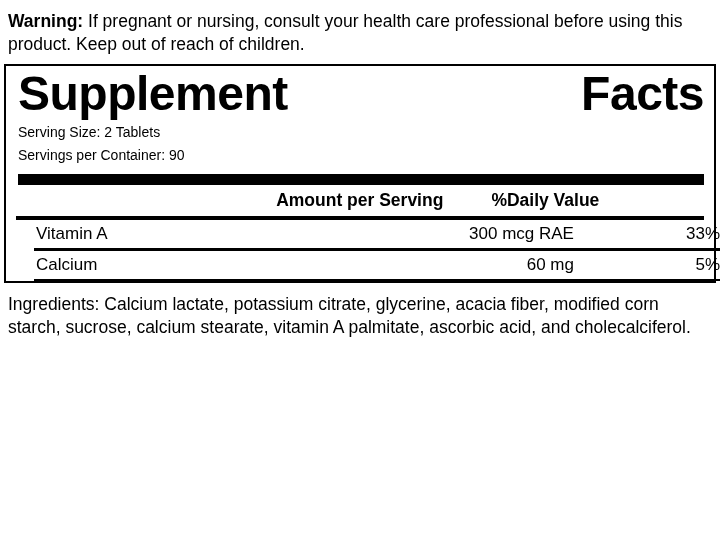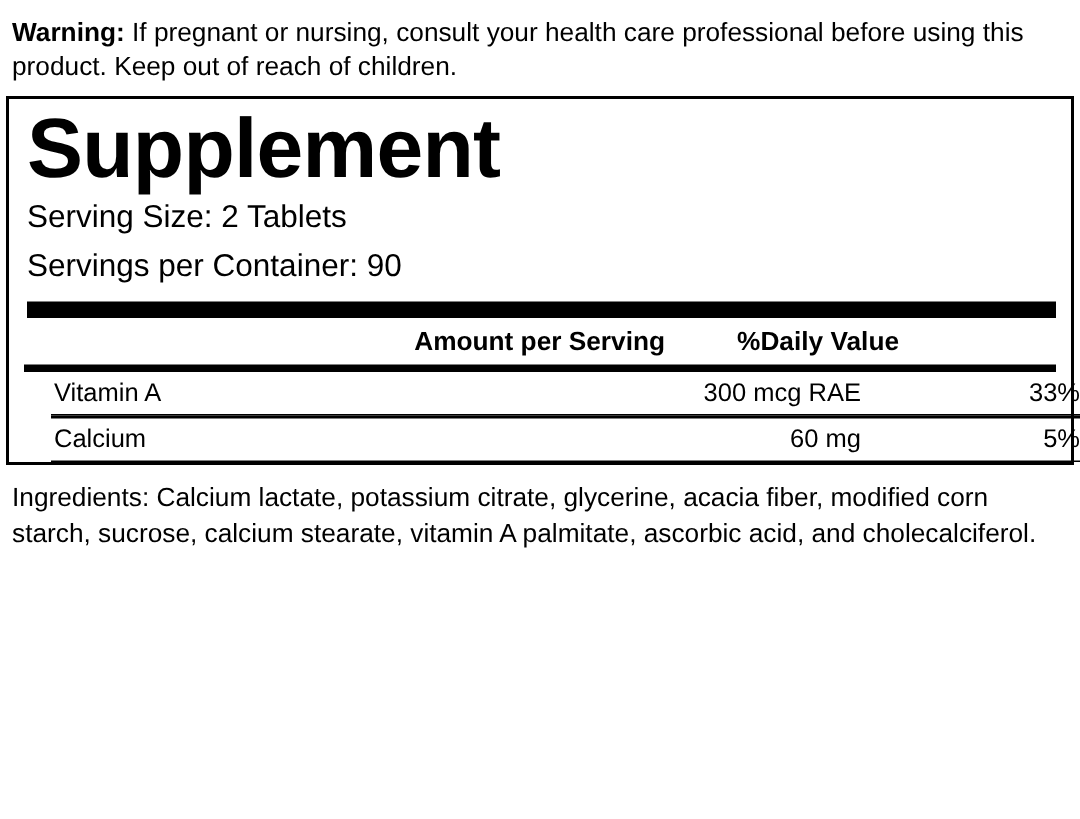--- a/index.html
+++ b/index.html
@@ -33,37 +33,37 @@
   }
 
   
   .panel {
     margin: 2px 4px 0 4px;
     border: 2.5px solid #000;
     box-sizing: border-box;
     padding: 0 0 0 0;
   }
   .sf-title {
-    font-size: 56px;
+    font-size: 48px;
     font-weight: bold;
     letter-spacing: -0.5px;
     line-height: 1.02;
     padding: 4px 10px 2px 12px;
     display: flex;
     justify-content: space-between;
     white-space: nowrap;
     gap: 12px;
   }
   .sf-title span {
     display: inline-block;
   }
 
   .serving {
     padding: 2px 12px 2px 12px;
-    font-size: 21px;
+    font-size: 14px;
     line-height: 1.38;
   }
 
   .rule-thick {
     height: 11px;
     background: #000;
     margin: 6px 10px 0 12px;
   }
   .rule-med {
     height: 4.5px;
@@ -132,20 +132,21 @@
 <div class="page">
 
   <div class="warning">
     <b>Warning:</b><span> If pregnant or nursing, consult your health care professional before using this product. Keep out of reach of children.</span>
   </div>
 
   <div class="panel">
 
     <div class="sf-title">
       <span>Supplement</span>
+      <span>Facts</span>
     </div>
 
     <div class="serving">Serving Size: 2 Tablets</div>
     <div class="serving">Servings per Container: 90</div>
 
     <div class="rule-thick"></div>
 
     <table class="sf">
       <thead>
         <tr>

